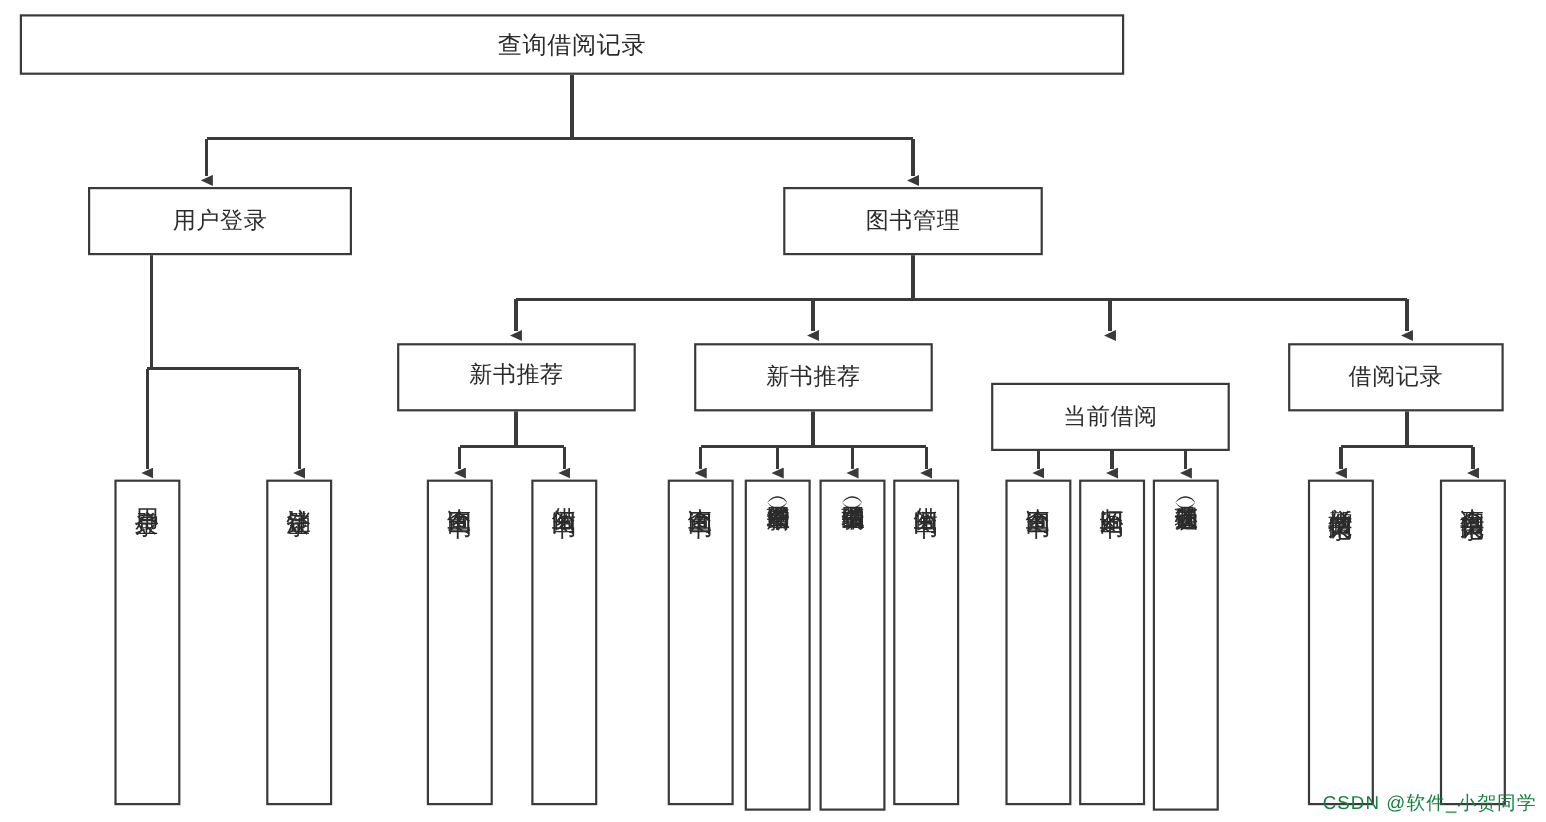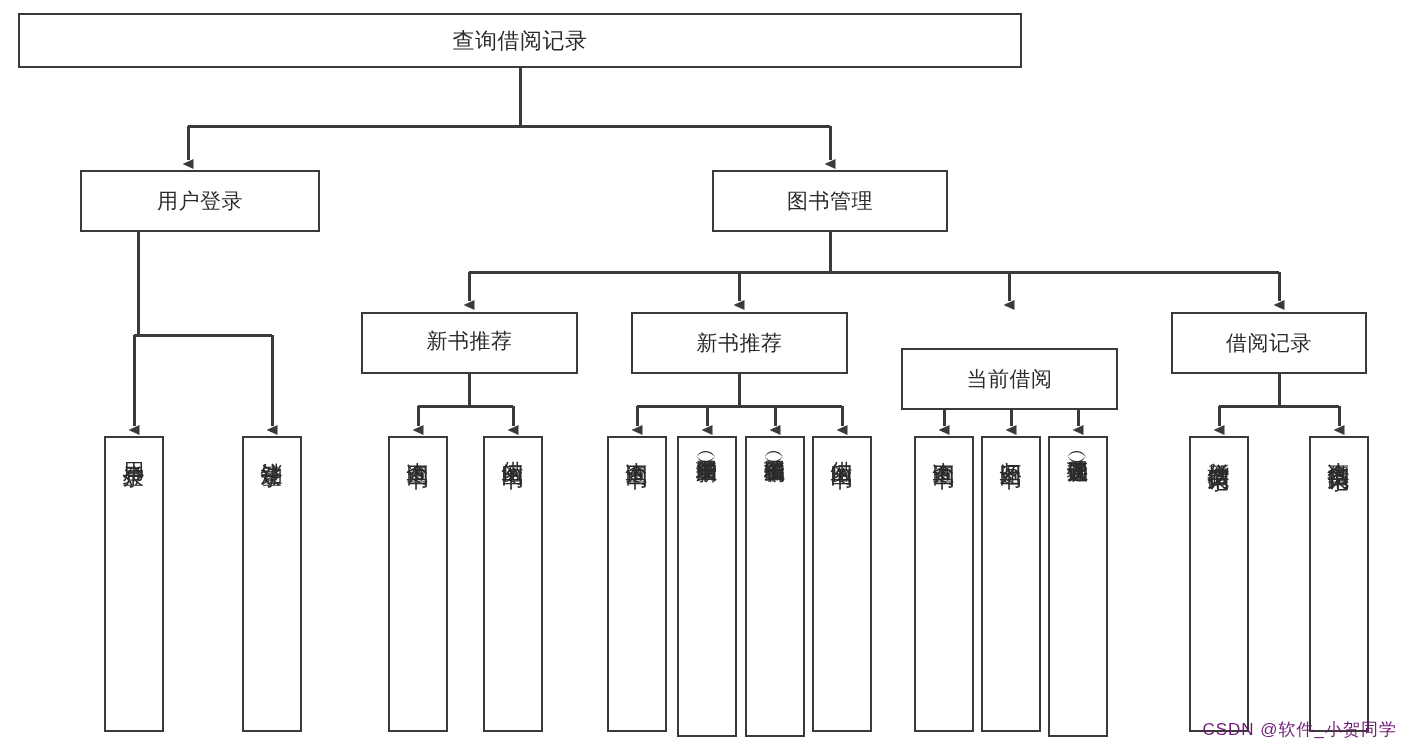--- a/index.html
+++ b/index.html
@@ -65,21 +65,21 @@
   .node.vert.tight .label {
     font-size: 21px;
     letter-spacing: 0px;
     line-height: 1.0;
   }
   #watermark {
     position: absolute;
     right: 8px;
     bottom: 6px;
     font-size: 17px;
-    color: #701a75;
+    color: #15803d;
     letter-spacing: 1px;
     user-select: none;
     white-space: nowrap;
   }
 </style>
 </head>
 <body>
 
 <div id="diagram-root">
 

